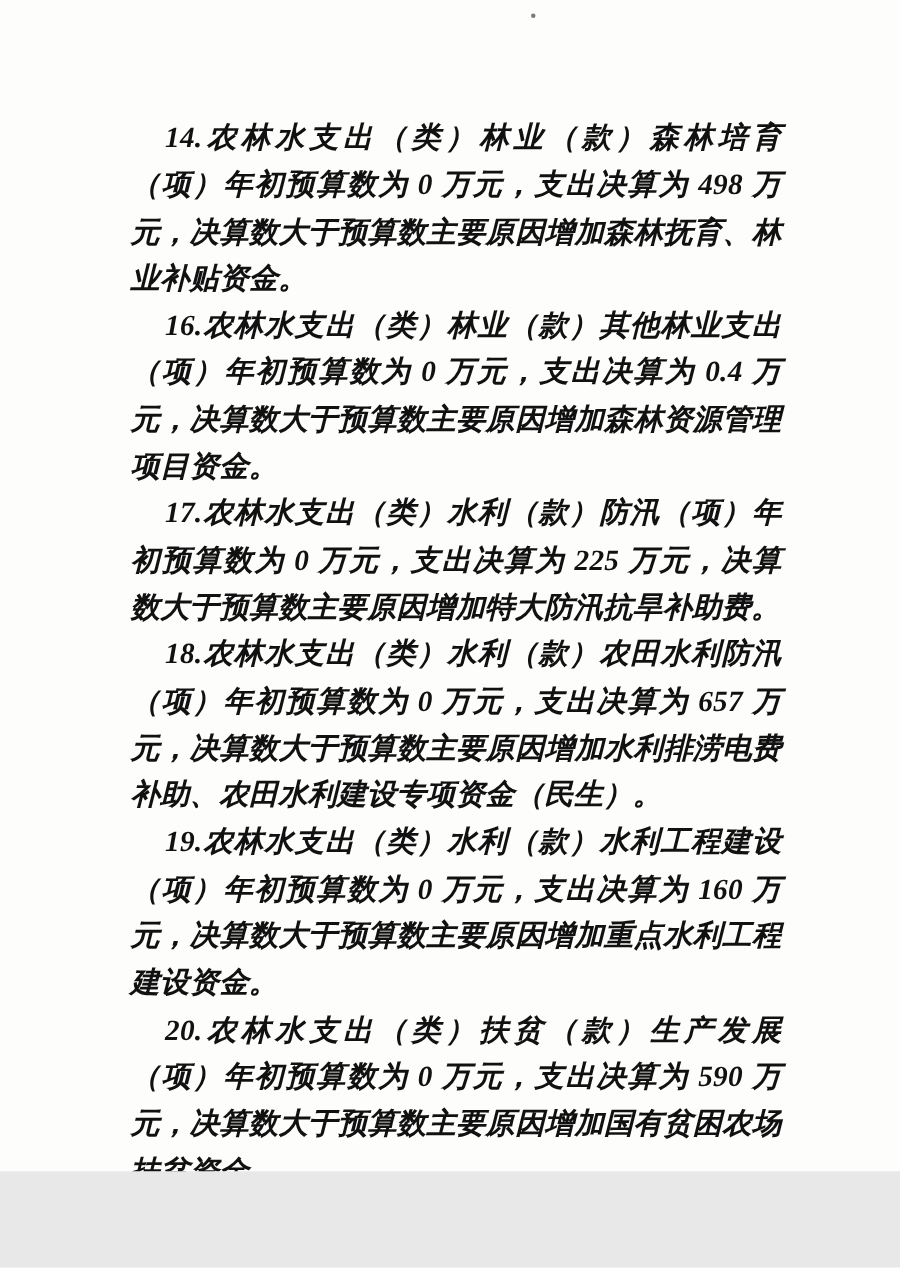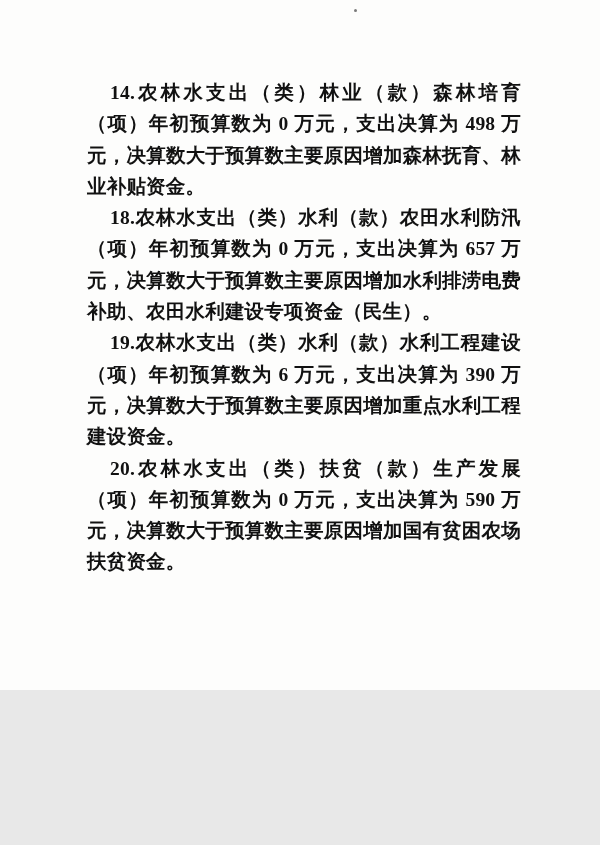--- a/index.html
+++ b/index.html
@@ -3,25 +3,26 @@
 <meta charset="utf-8">
 <style>
   html, body {
     margin: 0;
     padding: 0;
     background: #e8e8e8;
   }
   .page {
     position: relative;
     width: 600px;
-    height: 690px;
+    height: 781px;
     margin: 0 auto;
     background: #fdfdfc;
     overflow: hidden;
     font-family: "Liberation Serif", "DejaVu Serif", serif;
+    font-style: italic;
   }
   .body-text {
     position: absolute;
     top: 77px;
     left: 87px;
     width: 434px;
     color: #111111;
     font-size: 19.5px;
     line-height: 31.3px;
     font-weight: 700;
@@ -55,22 +56,24 @@
 </style>
 </head>
 <body>
 
 <div class="page">
 
   <span class="speck speck-top"></span>
 
   <div class="body-text">
     <p>14.农林水支出（类）林业（款）森林培育（项）年初预算数为 0 万元，支出决算为 498 万元，决算数大于预算数主要原因增加森林抚育、林业补贴资金。</p>
+    <p>16.农林水支出（类）林业（款）其他林业支出（项）年初预算数为 0 万元，支出决算为 0.4 万元，决算数大于预算数主要原因增加森林资源管理项目资金。</p>
+    <p>17.农林水支出（类）水利（款）防汛（项）年初预算数为 0 万元，支出决算为 225 万元，决算数大于预算数主要原因增加特大防汛抗旱补助费。</p>
     <p>18.农林水支出（类）水利（款）农田水利防汛（项）年初预算数为 0 万元，支出决算为 657 万元，决算数大于预算数主要原因增加水利排涝电费补助、农田水利建设专项资金（民生）。</p>
-    <p>19.农林水支出（类）水利（款）水利工程建设（项）年初预算数为 6 万元，支出决算为 390 万元，决算数大于预算数主要原因增加重点水利工程建设资金。</p>
+    <p>19.农林水支出（类）水利（款）水利工程建设（项）年初预算数为 0 万元，支出决算为 160 万元，决算数大于预算数主要原因增加重点水利工程建设资金。</p>
     <p>20.农林水支出（类）扶贫（款）生产发展（项）年初预算数为 0 万元，支出决算为 590 万元，决算数大于预算数主要原因增加国有贫困农场扶贫资金。</p>
   </div>
 
   <div class="page-number">-27-</div>
 
   <span class="speck speck-bottom"></span>
 
 </div>
 
 </body></html>

